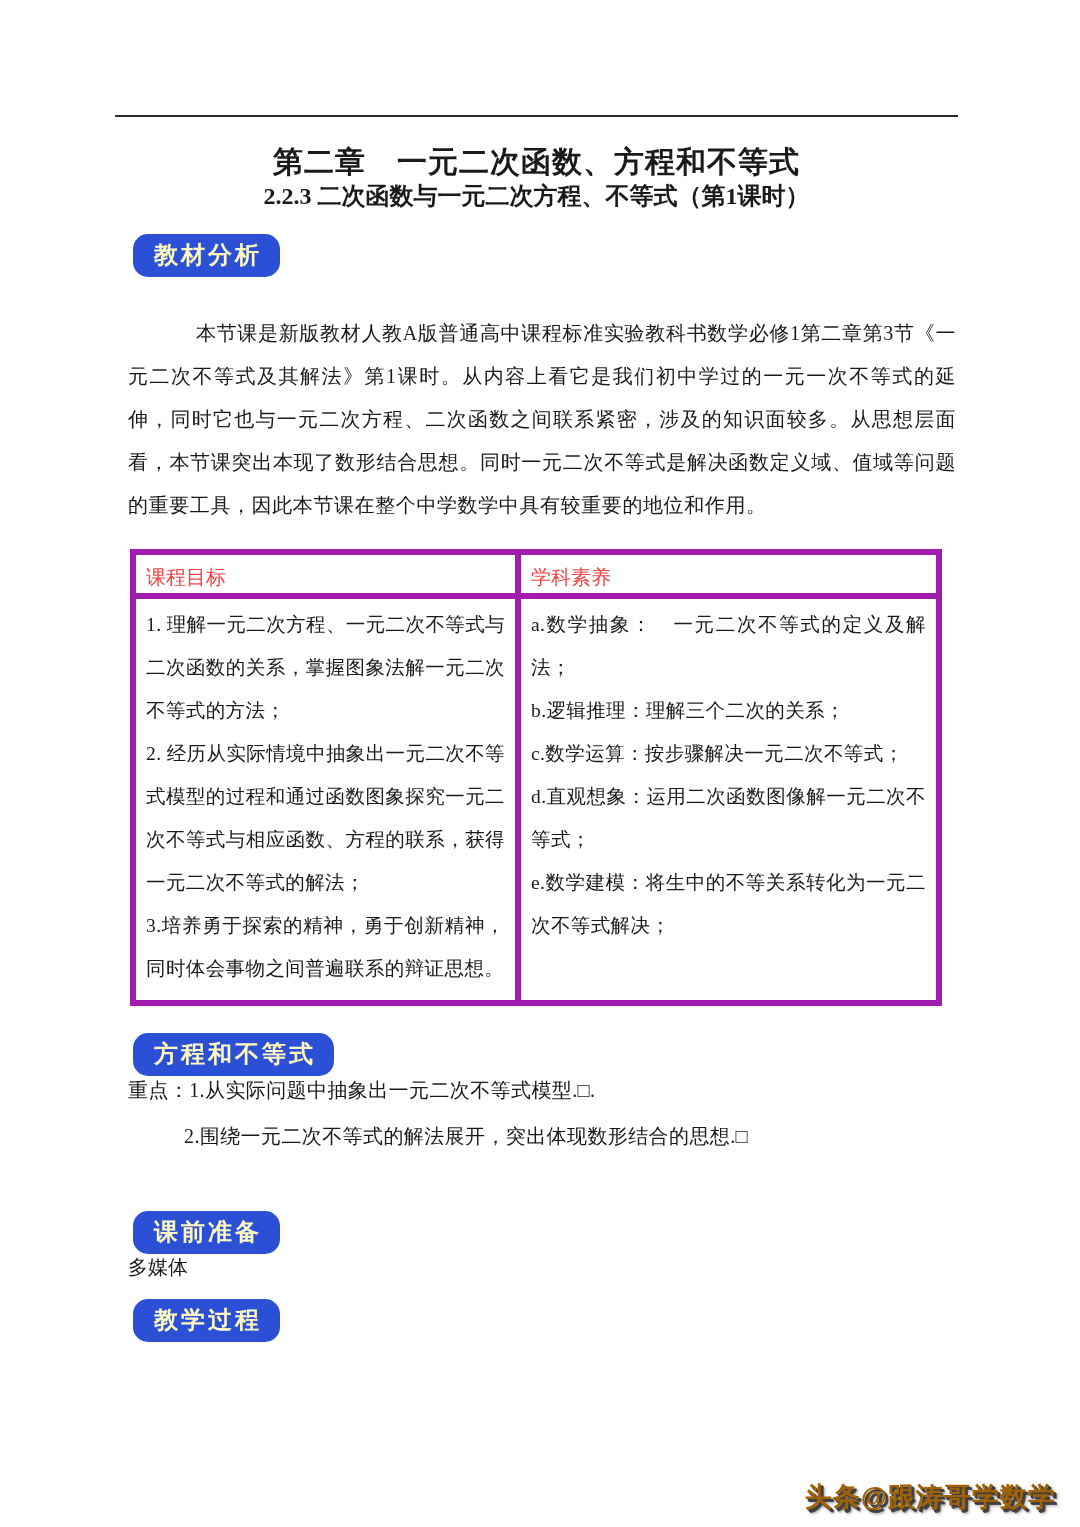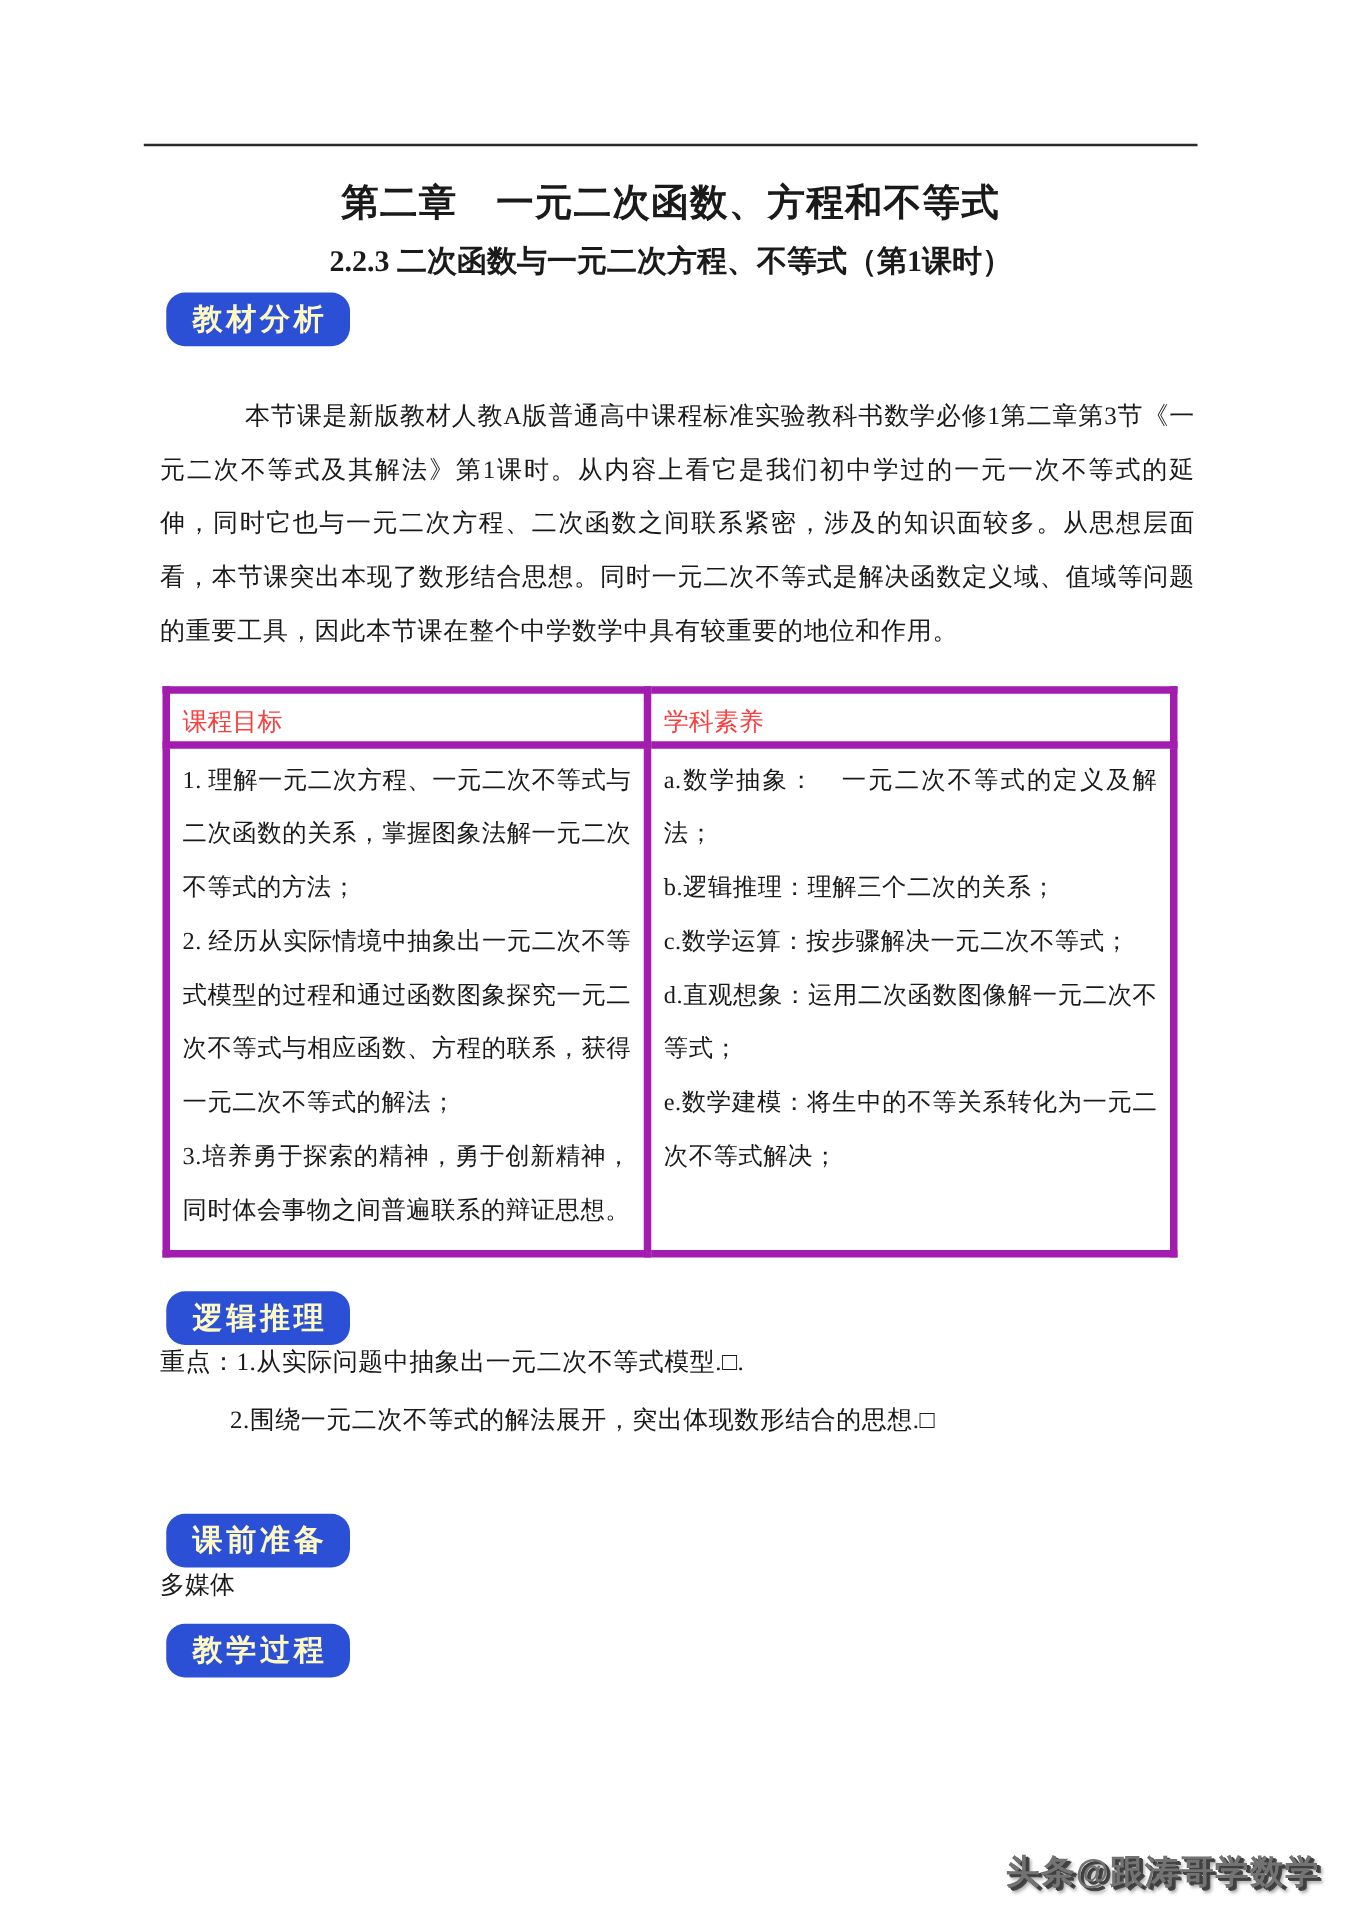--- a/index.html
+++ b/index.html
@@ -15,21 +15,21 @@
   .top-rule {
     position:absolute; left:115px; top:99px;
     width:843px; height:2px; background:#2a2a2a;
   }
   .doc-title {
     position:absolute; left:115px; top:106px; width:843px;
     text-align:center; font-size:30px; font-weight:bold;
     letter-spacing:1px;
   }
   .doc-subtitle {
-    position:absolute; left:115px; top:157px; width:843px;
+    position:absolute; left:115px; top:144px; width:843px;
     text-align:center; font-size:24px; font-weight:bold;
   }
   .badge {
     position:absolute; left:133px;
     background:#2b50d5; color:#fef9c3;
     font-family:"Liberation Sans","DejaVu Sans",sans-serif;
     font-weight:bold; font-size:24px; letter-spacing:3px;
     padding:5px 18px 6px 21px;
     border-radius:15px;
     white-space:nowrap;
@@ -81,21 +81,21 @@
 
   .prep-text {
     position:absolute; left:128px; top:1238px;
     font-size:20px;
   }
 
   .watermark {
     position:absolute; right:24px; top:1463px;
     font-family:"Liberation Sans","DejaVu Sans",sans-serif;
     font-weight:bold; font-size:27px; letter-spacing:1px;
-    color:#737373;
+    color:#a16207;
     text-shadow: 2px 2px 0 #3f3f3f, 3px 3px 0 #4a4a4a, 4px 4px 3px #9a9a9a;
   }
 </style>
 </head>
 <body>
 
 <div class="page">
 
   <div class="top-rule"></div>
 
@@ -122,21 +122,21 @@
       <div class="td body-cell c2">
         <p>a.数学抽象：　一元二次不等式的定义及解法；</p>
         <p>b.逻辑推理：理解三个二次的关系；</p>
         <p>c.数学运算：按步骤解决一元二次不等式；</p>
         <p>d.直观想象：运用二次函数图像解一元二次不等式；</p>
         <p>e.数学建模：将生中的不等关系转化为一元二次不等式解决；</p>
       </div>
     </div>
   </div>
 
-  <div class="badge badge-keypoints">逻辑推理</div>
+  <div class="badge badge-keypoints">方程和不等式</div>
 
   <div class="keypoints-block">
     <p class="kp-line">重点：1.从实际问题中抽象出一元二次不等式模型.□.</p>
     <p class="kp-line indent">2.围绕一元二次不等式的解法展开，突出体现数形结合的思想.□</p>
   </div>
 
   <div class="badge badge-prep">课前准备</div>
 
   <div class="prep-text">多媒体</div>
 

